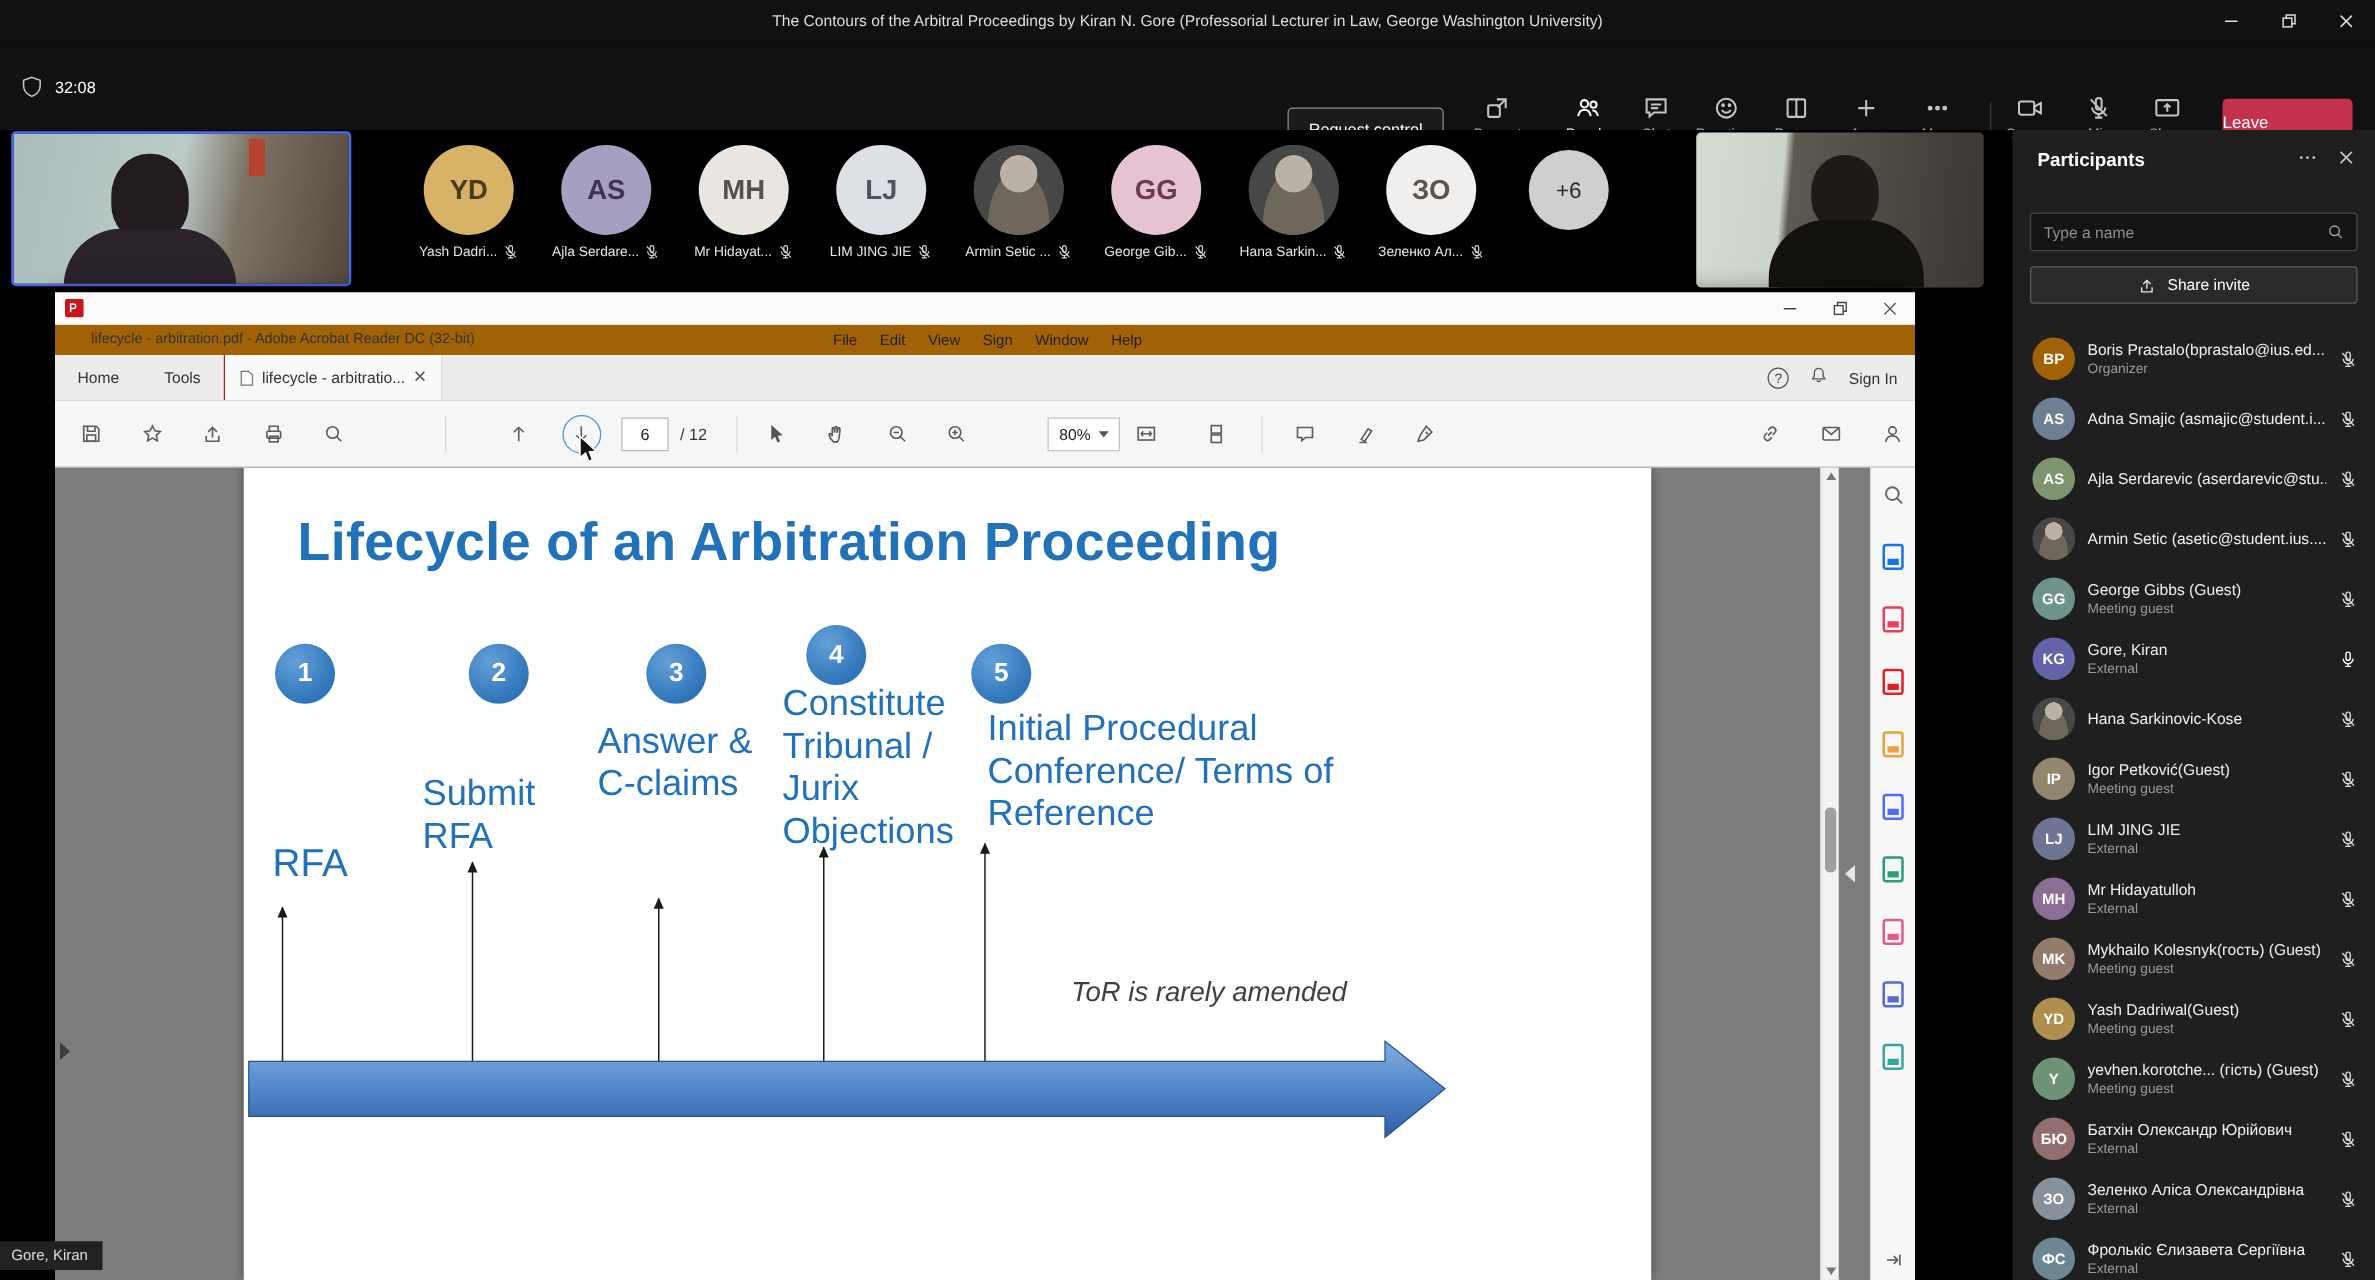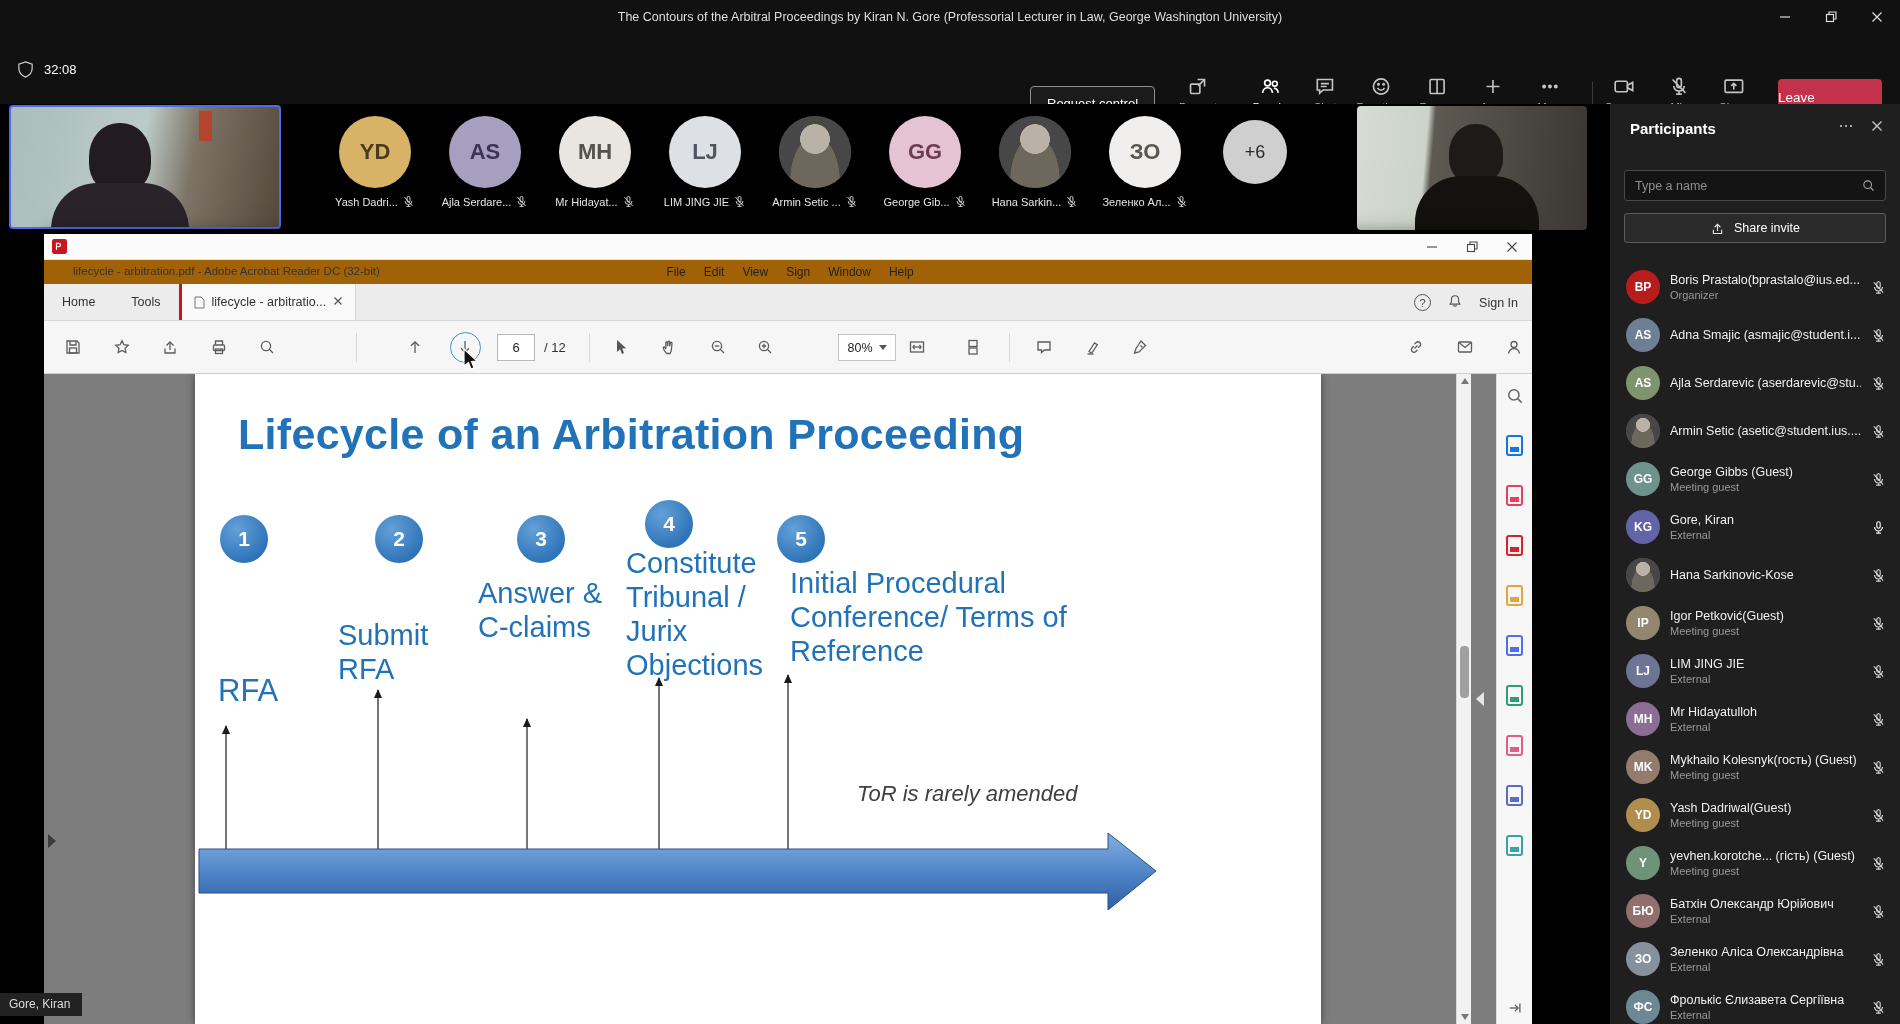--- a/index.html
+++ b/index.html
@@ -56,21 +56,21 @@
 .acrobat { position:absolute; left:44px; top:130px; width:1488px; height:790px; background:#fff; box-shadow:0 0 18px rgba(0,0,0,.55); }
 .ac-title { height:26px; background:#fbfbfb; border-bottom:1px solid #e4e4e4; display:flex; align-items:center; }
 .ac-title-text { margin-left:6px; font-size:11.5px; color:#333;margin-top:48px; }
 .ac-ctrls { margin-left:auto; display:flex; height:26px; }
 .ac-btn { width:40px; height:26px; display:flex; align-items:center; justify-content:center; }
 .ac-btn svg { stroke:#444; fill:none; stroke-width:1.1; }
 .ac-menu { height:24px; background:#a16207; display:flex; align-items:center; padding-left:4px;justify-content:center; }
 .ac-menu-item { padding:0 9px; font-size:12px; color:#222; }
 .ac-tabs { height:37px; background:#ececec; display:flex; align-items:stretch; position:relative; border-bottom:1px solid #d8d8d8; }
 .ac-tab { display:flex; align-items:center; padding:0 18px; font-size:12.5px; color:#333; }
-.ac-tab.doc { background:#f9f9f9; border-left:3px solid #b91c1c; border-right:1px solid #d8d8d8; gap:7px; padding:0 12px; }
+.ac-tab.doc { background:#f9f9f9; border-left:1px solid #b91c1c; border-right:1px solid #d8d8d8; gap:7px; padding:0 12px; }
 .ac-tab.doc svg { flex:none; }
 .ac-tabs-right { position:absolute; right:14px; top:0; height:37px; display:flex; align-items:center; gap:16px; }
 .help-badge { width:17px; height:17px; border:1.2px solid #555; border-radius:50%; font-size:11px; color:#444; display:flex; align-items:center; justify-content:center; }
 .bell svg, .tabx svg { stroke:#555; fill:none; stroke-width:1.2; }
 .signin { font-size:12.5px; color:#333; }
 .ac-toolbar { height:53px; background:#f6f6f6; border-bottom:1px solid #cfcfcf; position:relative; }
 .ti { position:absolute; top:50%; transform:translate(-50%,-50%); display:flex; align-items:center; justify-content:center; }
 .ti svg { stroke:#5c5c5c; fill:none; stroke-width:1.3; }
 .sep { position:absolute; top:12px; width:1px; height:29px; background:#d8d8d8; }
 .page-box { position:absolute; left:453px; top:13px; width:38px; height:27px; border:1px solid #b9b9b9; background:#fff; font-size:13px; color:#222; display:flex; align-items:center; justify-content:center; }
@@ -715,21 +715,21 @@
           <path d="M5.5 7.5 9 4l3.5 3.5"></path>
           <path d="M9 4v8"></path>
           <path d="M4 10.5V15h10v-4.5"></path>
         </svg>
       <span>Share invite</span>
     </div>
 
     <div class="plist">
 
         <div class="p-row">
-          <div class="p-av" style="background: #b91c1c;">
+          <div class="p-av" style="background: #a16207;">
             <span>BP</span>
 
           </div>
           <div class="p-meta">
             <div class="p-name">Boris Prastalo(bprastalo@ius.ed...</div>
             <div class="p-sub">Organizer</div>
           </div>
           <svg class="mic big" viewBox="0 0 16 16">
             <rect x="6.2" y="1.8" width="3.6" height="7" rx="1.8"></rect>
             <path d="M3.8 7.5a4.2 4.2 0 0 0 8.4 0"></path>

